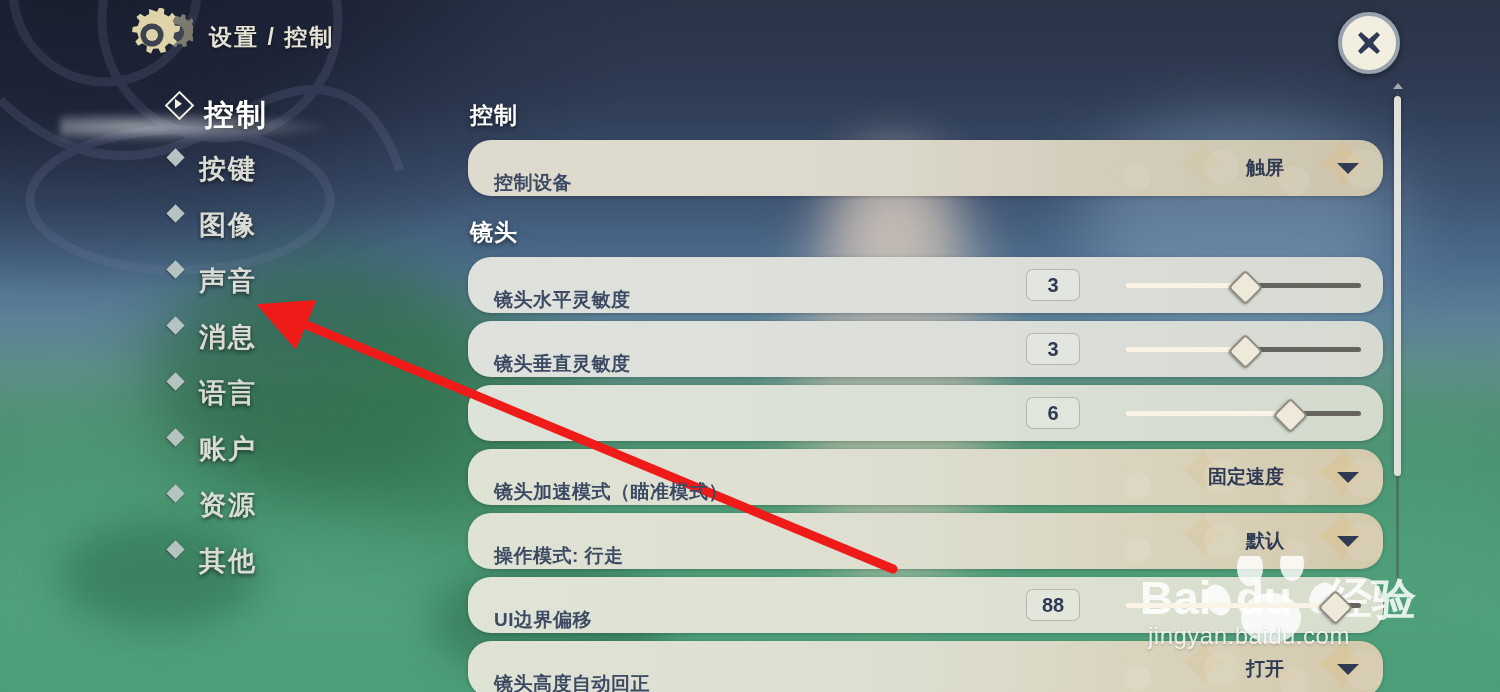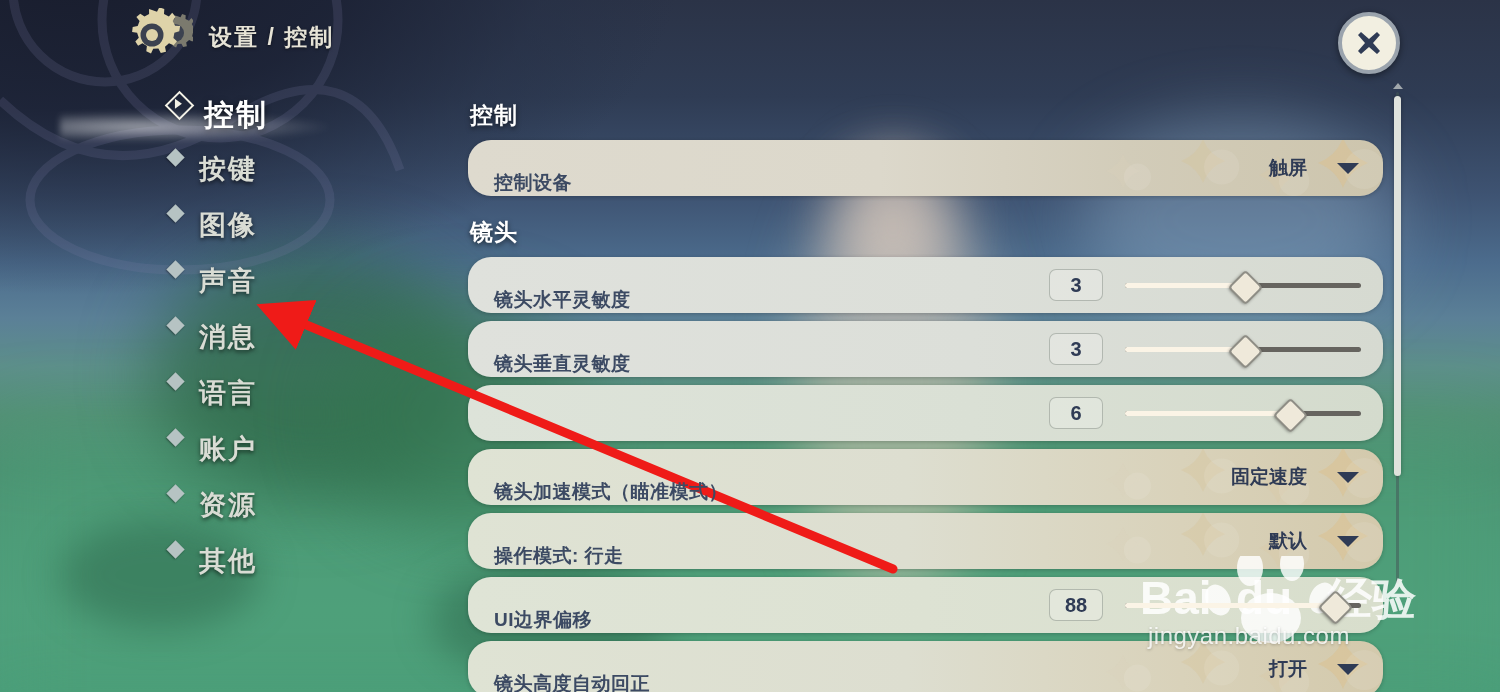--- a/index.html
+++ b/index.html
@@ -100,21 +100,21 @@
   .row.cool{background:linear-gradient(90deg,#dfe1dc 0%,#dcdfd9 55%,#d6dad1 100%);}
   .row.cool2{background:linear-gradient(90deg,#dde3d9 0%,#dae0d5 55%,#d4dbcd 100%);}
   .row.greenish{background:linear-gradient(90deg,#dfe4d6 0%,#dde2d3 50%,#d8decc 100%);}
   .row.greenwarm{background:linear-gradient(90deg,#dfe3d4 0%,#ddded0 48%,#d9d2ba 78%,#d3c9ac 100%);}
   .row-sparkles{position:absolute;right:0;top:0;height:100%;width:330px;pointer-events:none;opacity:.75;}
   .row-label{
     position:relative;z-index:2;margin-left:26px;
     font-size:19px;font-weight:700;color:#3c4a63;letter-spacing:.5px;
   }
   .row-right{
-    position:absolute;right:0;top:0;height:100%;display:flex;align-items:center;z-index:2;
+    position:absolute;right:0;top:0;height:100%;display:flex;align-items:center;z-index:2;gap:23px;
   }
   .dd-value{font-size:19px;font-weight:700;color:#2f3b55;margin-right:30px;}
   .dd-caret{margin-right:24px;width:0;height:0;
     border-left:11px solid transparent;border-right:11px solid transparent;
     border-top:11px solid #2f3b55;}
   .val-box{
     width:52px;height:30px;border-radius:7px;
     border:1px solid rgba(120,128,120,.45);
     background:rgba(255,255,255,.22);
     display:flex;align-items:center;justify-content:center;

